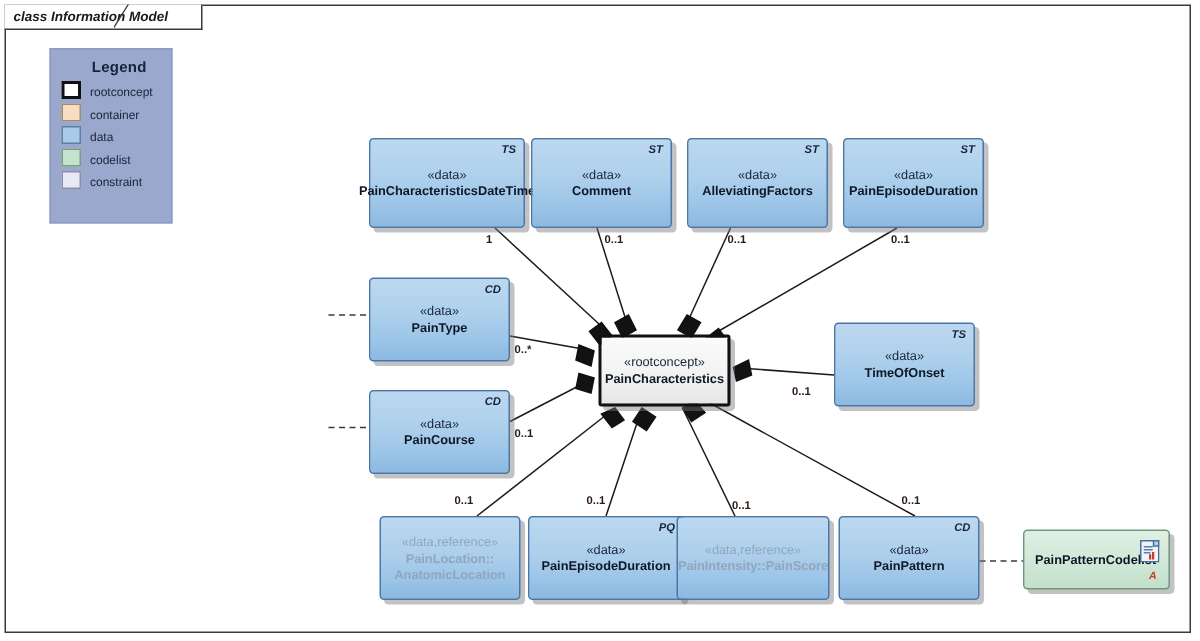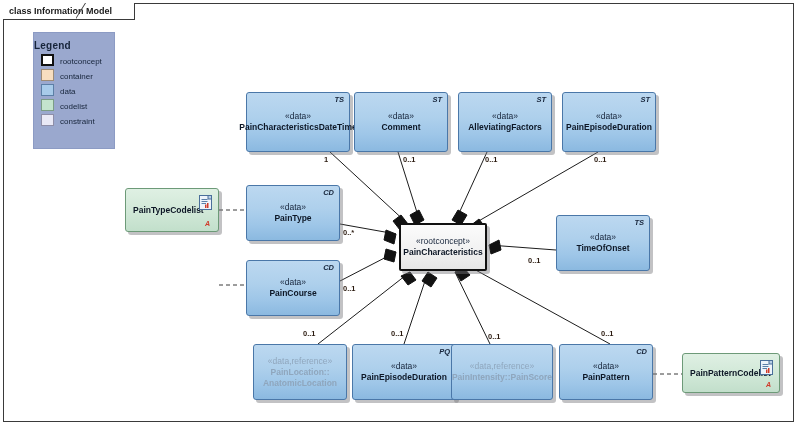--- a/index.html
+++ b/index.html
@@ -38,20 +38,21 @@
     border-right: 1px solid #3a3a3a;
     border-bottom: 1px solid #3a3a3a;
     box-sizing: border-box;
     background: #ffffff;
     font-size: 9px;
     color: #1a1a1a;
     line-height: 16px;
     white-space: nowrap;
     font-weight: bold;
     z-index: 6;
+    font-style: italic;
   }
   #frame-tab-corner {
     position: absolute;
     left: 76px;
     top: 3px;
     width: 20px;
     height: 18px;
     overflow: hidden;
     z-index: 7;
   }
@@ -190,26 +191,27 @@
     left: 33px;
     top: 32px;
     width: 82px;
     height: 117px;
     background: #9aa8ce;
     border: 1px solid #8c9bc4;
     box-sizing: border-box;
     z-index: 4;
   }
   #legend-title {
-    text-align: left;
+    text-align: center;
     font-size: 10px;
     font-weight: bold;
     color: #16243a;
     margin-top: 7px;
     letter-spacing: 0.2px;
+    margin-left: 11px;
   }
   .legend-row {
     display: flex;
     align-items: flex-end;
     margin: 3px 0 0 7px;
   }
   .legend-row:first-of-type { margin-top: 7px; }
   .swatch {
     width: 13px;
     height: 12px;
@@ -341,38 +343,20 @@
 
   <div class="node data" style="left:562px; top:92px; width:94px; height:60px;">
     <div class="shadow"></div>
     <div class="body">
       <div class="typecode">ST</div>
       <div class="stereo">«data»</div>
       <div class="cname">PainEpisodeDuration</div>
     </div>
   </div>
 
-  <div class="node codelist" style="left:125px; top:188px; width:94px; height:44px;">
-    <div class="shadow"></div>
-    <div class="body">
-      <span class="cl-label">PainTypeCodelist</span>
-      <span class="doc-icon">
-        <svg width="13" height="15" viewBox="0 0 13 15">
-          <rect x="0.5" y="0.5" width="12" height="14" fill="#eef4fb" stroke="#4a6f9a"></rect>
-          <rect x="9" y="0.5" width="3.5" height="3.5" fill="#b9cfe6" stroke="#4a6f9a"></rect>
-          <line x1="2.5" y1="4.5" x2="8.5" y2="4.5" stroke="#5b7fa8"></line>
-          <line x1="2.5" y1="6.5" x2="8.5" y2="6.5" stroke="#5b7fa8"></line>
-          <line x1="2.5" y1="8.5" x2="7" y2="8.5" stroke="#5b7fa8"></line>
-          <rect x="6" y="9.5" width="1.5" height="3.5" fill="#d03a2a"></rect>
-          <rect x="8" y="8" width="1.5" height="5" fill="#d03a2a"></rect>
-        </svg>
-      </span>
-      <span class="amark">A</span>
-    </div>
-  </div>
 
   <div class="node data" style="left:246px; top:185px; width:94px; height:56px;">
     <div class="shadow"></div>
     <div class="body">
       <div class="typecode">CD</div>
       <div class="stereo">«data»</div>
       <div class="cname">PainType</div>
     </div>
   </div>
 

